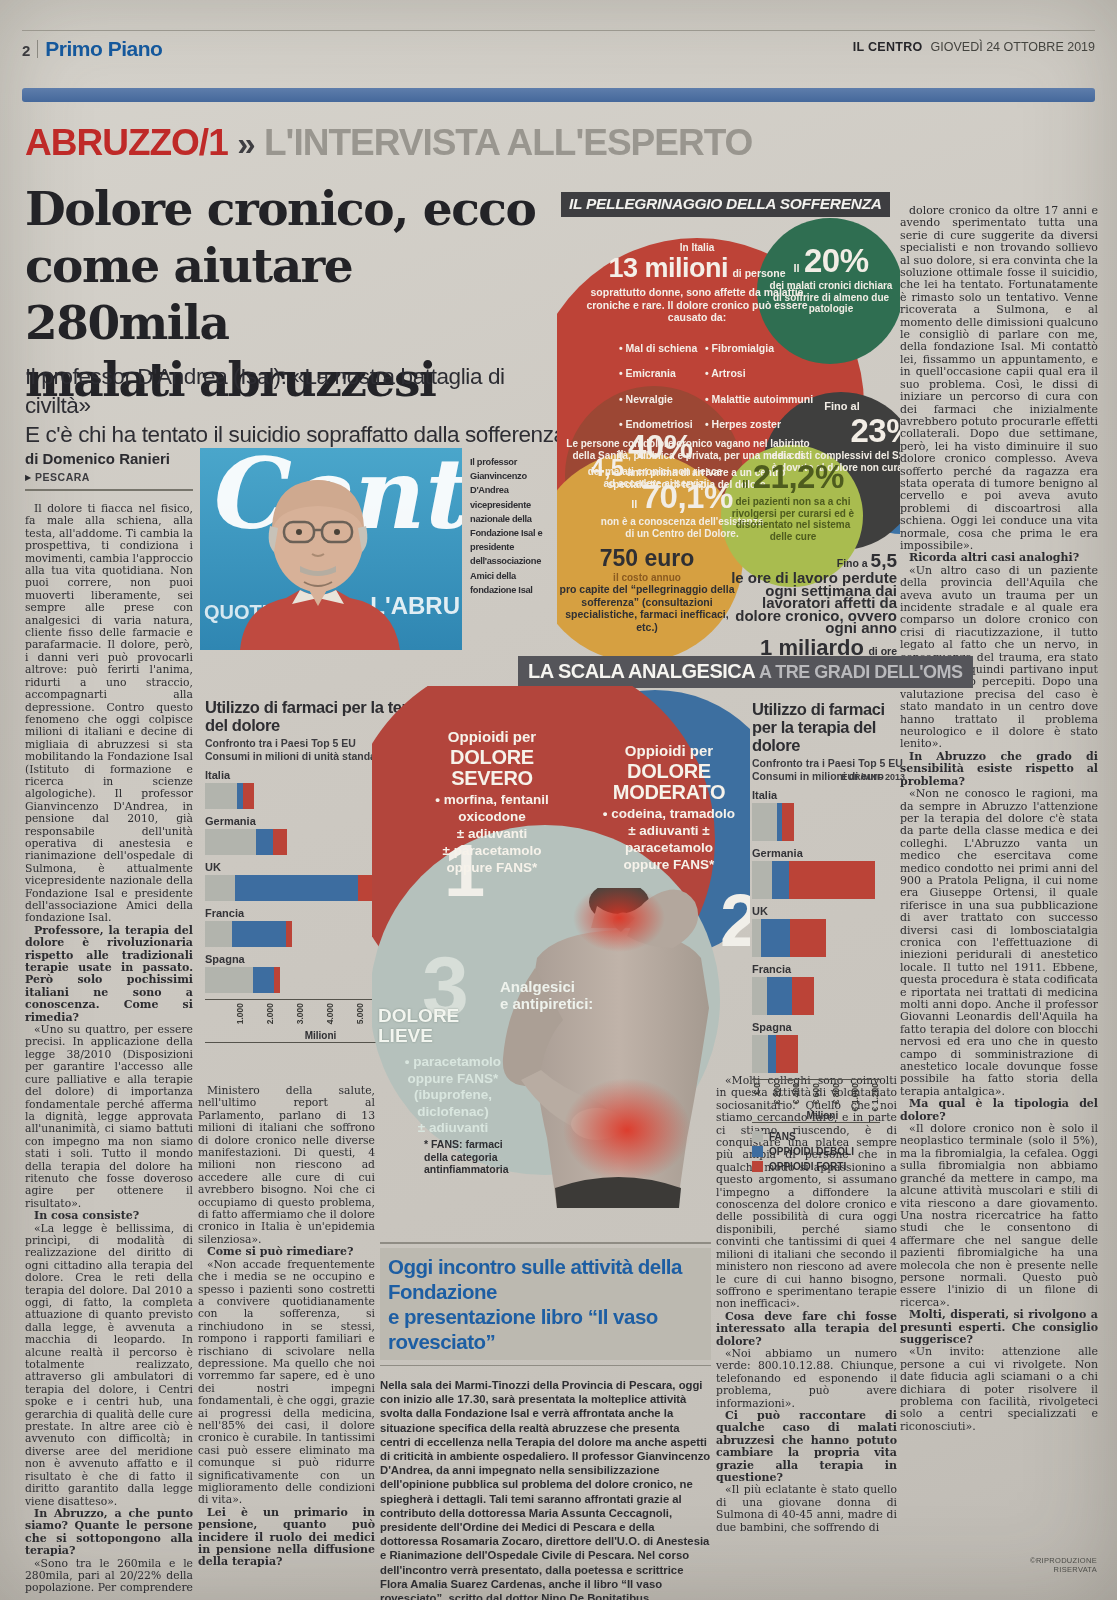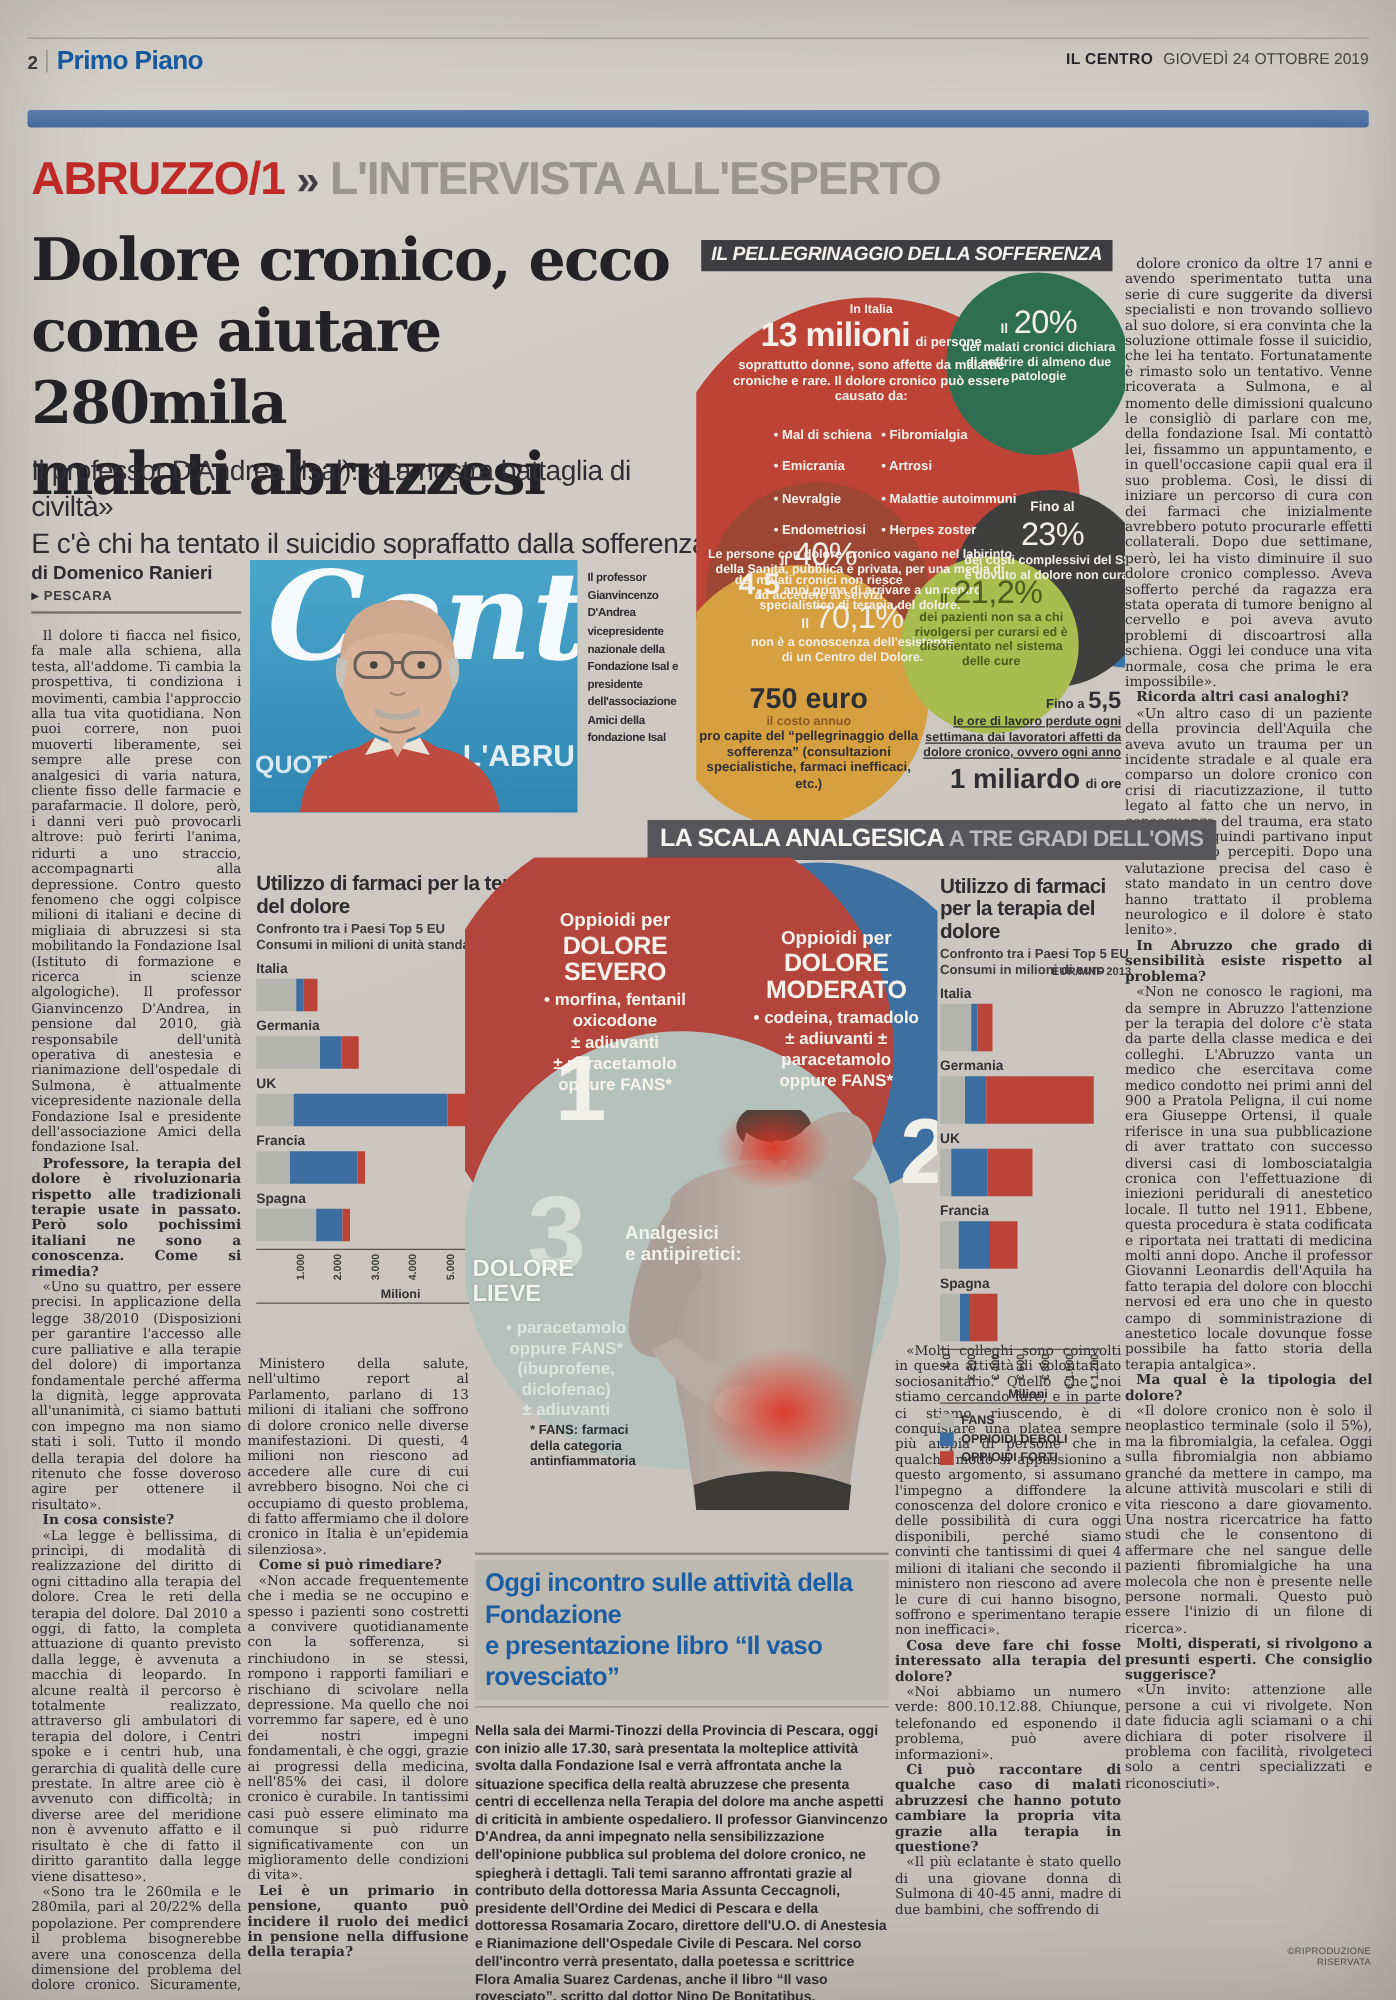--- a/index.html
+++ b/index.html
@@ -62,35 +62,35 @@
   .big1{font-weight:900;}
   .itblock{position:absolute;left:15px;top:52px;width:250px;}
   .itblock .loc{font-size:10px;font-weight:bold;}
   .itblock .n13{font-size:27px;letter-spacing:-.5px;}
   .itblock .after{font-size:10.5px;font-weight:bold;}
   .itblock .bd{font-size:10.5px;font-weight:bold;line-height:12.5px;margin-top:2px;}
   .causes{position:absolute;top:140px;font-size:10.5px;font-weight:bold;line-height:15px;text-align:left;color:#f4efe8;}
   .laby{position:absolute;left:8px;top:248px;width:246px;font-size:10px;font-weight:bold;line-height:12px;}
   .laby .n45{font-size:24px;}
   .pct{position:absolute;color:#f2ede5;text-align:center;font-weight:bold;}
-  .pct .bg{font-size:26px;font-weight:400;letter-spacing:-.5px;}
+  .pct .bg{font-size:33px;font-weight:700;letter-spacing:-.5px;text-align:right;}
   .pct .sm{font-size:10px;line-height:11.5px;}
   .p20{left:208px;top:52px;width:132px;}
   .p23{left:212px;top:210px;width:146px;}
   .p40{left:30px;top:238px;width:136px;}
   .p70{left:0px;top:288px;width:170px;padding-left:40px;}
   .p212{left:172px;top:268px;width:128px;color:#4e5c1e;}
   .e750{position:absolute;left:2px;top:355px;width:176px;text-align:center;color:#2f2f33;}
   .e750 .bg{font-size:23px;font-weight:900;}
   .e750 .l2{font-size:10px;font-weight:bold;color:#8a5a20;}
   .e750 .sm{font-size:10.5px;font-weight:bold;line-height:12.5px;}
   .hours{position:absolute;left:160px;top:360px;width:180px;text-align:right;color:#2f2f33;}
   .hours .l1{font-size:10.5px;font-weight:bold;}
   .hours .b55{font-size:19px;font-weight:900;}
-  .hours .sm{font-size:10px;font-weight:bold;line-height:12.5px;text-decoration:underline;}
+  .hours .sm{font-size:15px;font-weight:bold;line-height:12.5px;}
   .hours .mld{font-size:22px;font-weight:900;}
   .hours .ore{font-size:10.5px;font-weight:bold;}
   
   .scalatitle{left:518px;top:656px;padding:4px 10px 5px;background:#55555a;white-space:nowrap;font-family:"Liberation Sans","DejaVu Sans",sans-serif;letter-spacing:-.5px;}
   .scalatitle .m{color:#f5f4f0;font-size:20px;font-weight:900;}
   .scalatitle .s{color:#b9b9bc;font-size:18px;font-weight:900;}
   .art{left:372px;top:686px;width:378px;height:527px;overflow:hidden;font-family:"Liberation Sans","DejaVu Sans",sans-serif;}
   .a-blue{left:148px;top:4px;width:270px;height:270px;background:#3d6fa0;}
   .a-red{left:-27px;top:-31px;width:370px;height:370px;background:#b3453c;}
   .a-gray{left:-2px;top:139px;width:350px;height:350px;background:#b5c1bc;}
@@ -164,20 +164,21 @@
     <div class="place"><span class="tri">▶</span> <span>PESCARA</span></div>
     <div class="rule"></div>
   </div>
 
   <div class="abs bodycol" style="left:25px;top:503px;width:168px;height:1092px;">
       <p>Il dolore ti fiacca nel fisico, fa male alla schiena, alla testa, all'addome. Ti cambia la prospettiva, ti condiziona i movimenti, cambia l'approccio alla tua vita quotidiana. Non puoi correre, non puoi muoverti liberamente, sei sempre alle prese con analgesici di varia natura, cliente fisso delle farmacie e parafarmacie. Il dolore, però, i danni veri può provocarli altrove: può ferirti l'anima, ridurti a uno straccio, accompagnarti alla depressione. Contro questo fenomeno che oggi colpisce milioni di italiani e decine di migliaia di abruzzesi si sta mobilitando la Fondazione Isal (Istituto di formazione e ricerca in scienze algologiche). Il professor Gianvincenzo D'Andrea, in pensione dal 2010, già responsabile dell'unità operativa di anestesia e rianimazione dell'ospedale di Sulmona, è attualmente vicepresidente nazionale della Fondazione Isal e presidente dell'associazione Amici della fondazione Isal.</p>
       <p class="q">Professore, la terapia del dolore è rivoluzionaria rispetto alle tradizionali terapie usate in passato. Però solo pochissimi italiani ne sono a conoscenza. Come si rimedia?</p>
       <p>«Uno su quattro, per essere precisi. In applicazione della legge 38/2010 (Disposizioni per garantire l'accesso alle cure palliative e alla terapie del dolore) di importanza fondamentale perché afferma la dignità, legge approvata all'unanimità, ci siamo battuti con impegno ma non siamo stati i soli. Tutto il mondo della terapia del dolore ha ritenuto che fosse doveroso agire per ottenere il risultato».</p>
       <p class="q">In cosa consiste?</p>
       <p>«La legge è bellissima, di princìpi, di modalità di realizzazione del diritto di ogni cittadino alla terapia del dolore. Crea le reti della terapia del dolore. Dal 2010 a oggi, di fatto, la completa attuazione di quanto previsto dalla legge, è avvenuta a macchia di leopardo. In alcune realtà il percorso è totalmente realizzato, attraverso gli ambulatori di terapia del dolore, i Centri spoke e i centri hub, una gerarchia di qualità delle cure prestate. In altre aree ciò è avvenuto con difficoltà; in diverse aree del meridione non è avvenuto affatto e il risultato è che di fatto il diritto garantito dalla legge viene disatteso».</p>
+      <p class="q">In Abruzzo, a che punto siamo? Quante le persone che si sottopongono alla terapia?</p>
       <p>«Sono tra le 260mila e le 280mila, pari al 20/22% della popolazione. Per comprendere il problema bisognerebbe avere una conoscenza della dimensione del problema del dolore cronico. Sicuramente, la quasi totalità degli italiani ignora il fatto che il dolore cronico è il più diffuso in Italia. I dati del</p>
     </div>
   <div class="abs bodycol" style="left:198px;top:1085px;width:177px;height:510px;">
       <p>Ministero della salute, nell'ultimo report al Parlamento, parlano di 13 milioni di italiani che soffrono di dolore cronico nelle diverse manifestazioni. Di questi, 4 milioni non riescono ad accedere alle cure di cui avrebbero bisogno. Noi che ci occupiamo di questo problema, di fatto affermiamo che il dolore cronico in Italia è un'epidemia silenziosa».</p>
       <p class="q">Come si può rimediare?</p>
       <p>«Non accade frequentemente che i media se ne occupino e spesso i pazienti sono costretti a convivere quotidianamente con la sofferenza, si rinchiudono in se stessi, rompono i rapporti familiari e rischiano di scivolare nella depressione. Ma quello che noi vorremmo far sapere, ed è uno dei nostri impegni fondamentali, è che oggi, grazie ai progressi della medicina, nell'85% dei casi, il dolore cronico è curabile. In tantissimi casi può essere eliminato ma comunque si può ridurre significativamente con un miglioramento delle condizioni di vita».</p>
       <p class="q">Lei è un primario in pensione, quanto può incidere il ruolo dei medici in pensione nella diffusione della terapia?</p>
     </div>
   <div class="abs bodycol" style="left:716px;top:1075px;width:181px;height:522px;">
       <p>«Molti colleghi sono coinvolti in questa attività di volontariato sociosanitario. Quello che noi stiamo cercando fare, e in parte ci stiamo riuscendo, è di conquistare una platea sempre più ampia di persone che in qualche modo si appassionino a questo argomento, si assumano l'impegno a diffondere la conoscenza del dolore cronico e delle possibilità di cura oggi disponibili, perché siamo convinti che tantissimi di quei 4 milioni di italiani che secondo il ministero non riescono ad avere le cure di cui hanno bisogno, soffrono e sperimentano terapie non inefficaci».</p>

